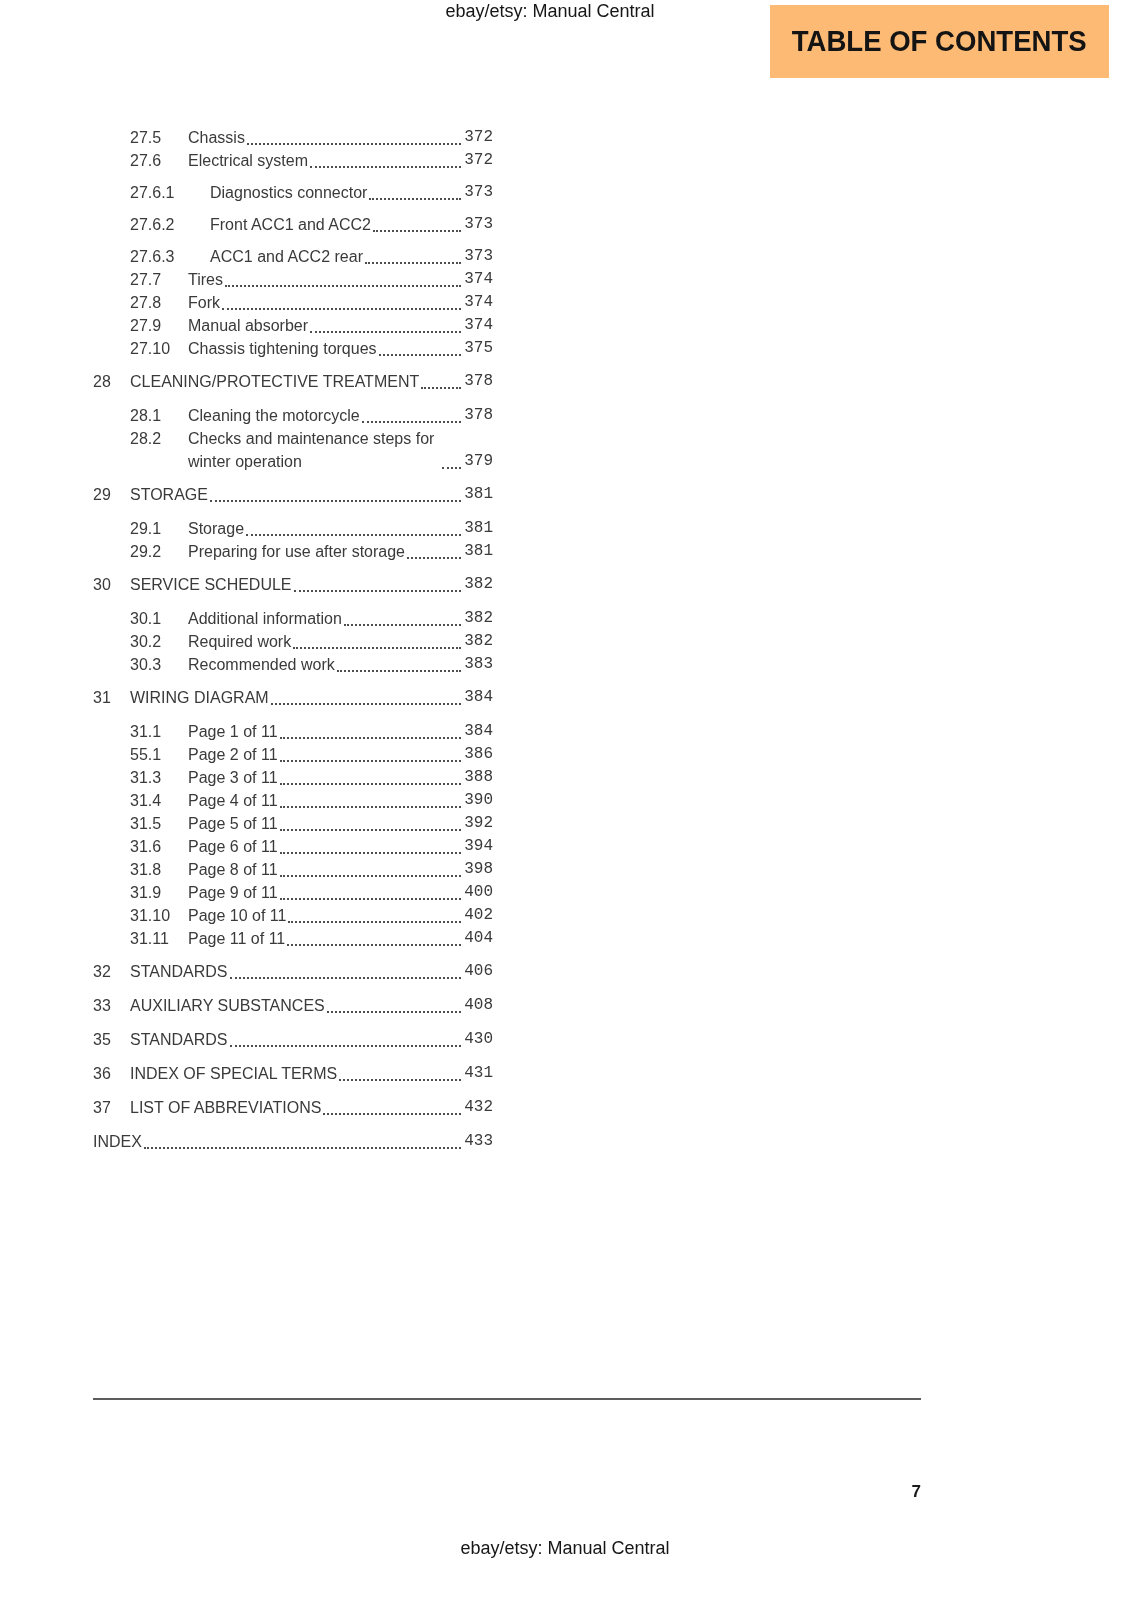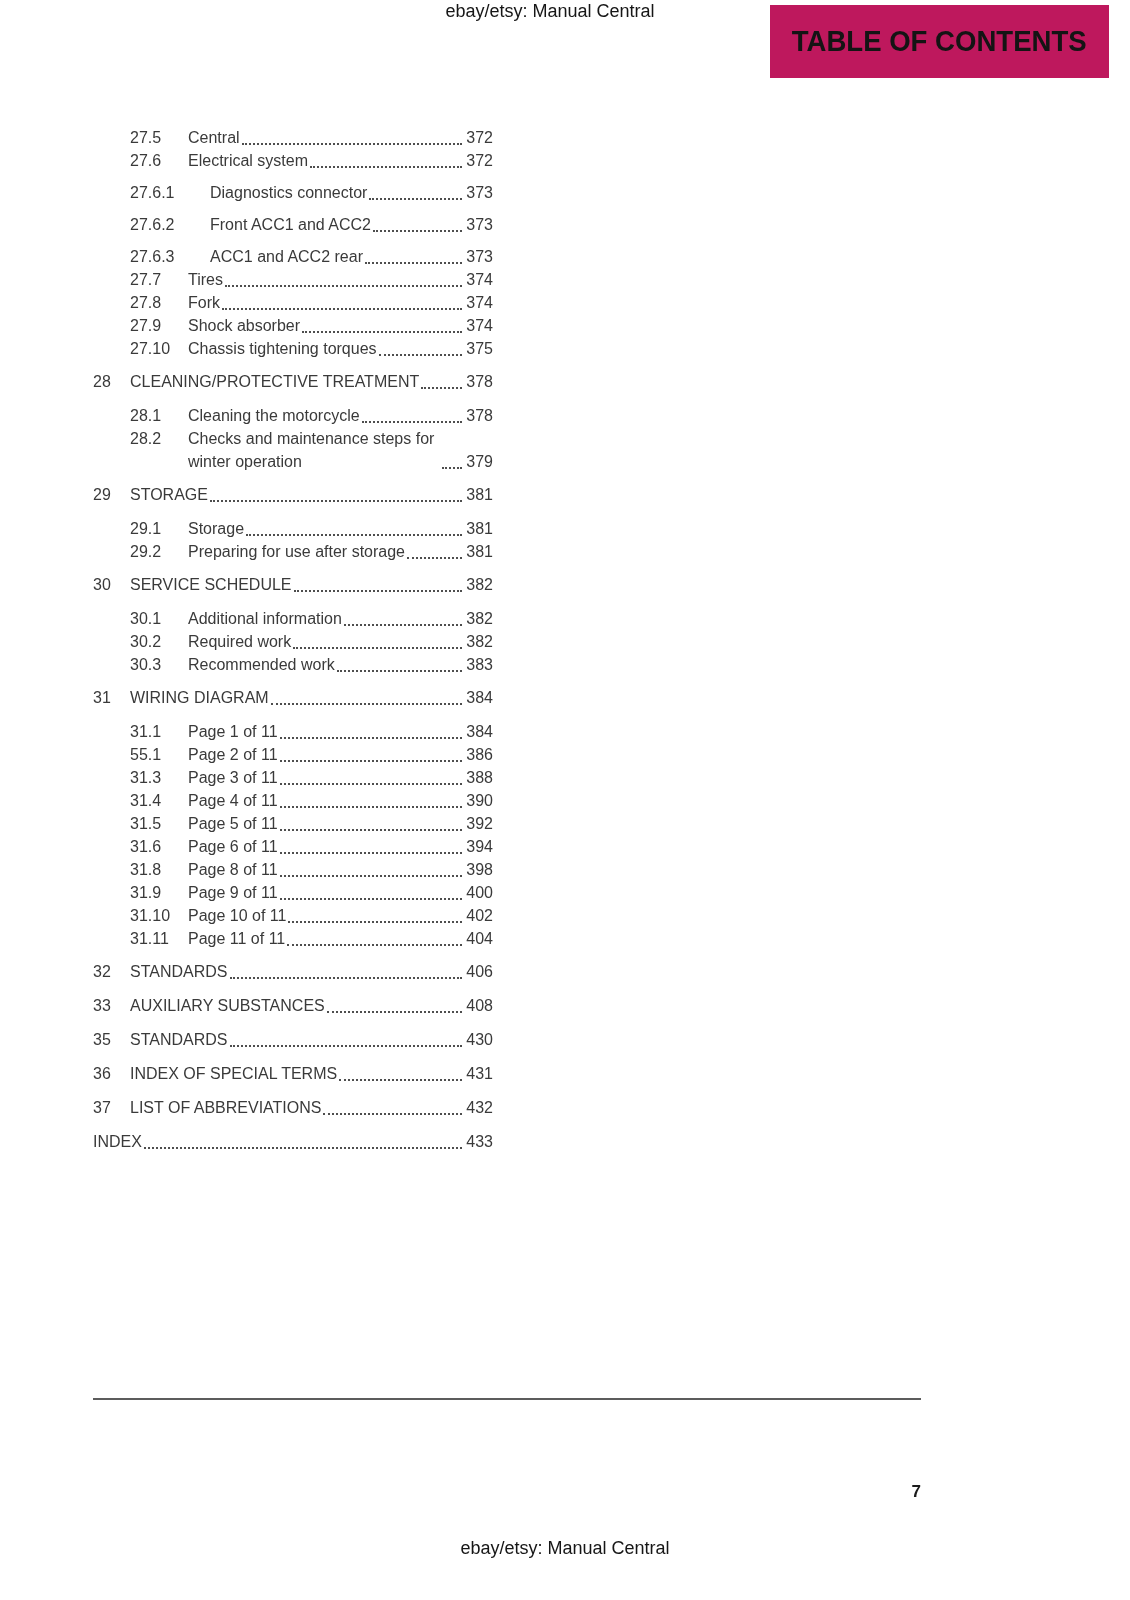--- a/index.html
+++ b/index.html
@@ -35,21 +35,21 @@
     font-size: 16px;
   }
   .toc-row { display: flex; align-items: flex-end; line-height: 23px; }
   .toc-row .toc-num { align-self: flex-start; flex: 0 0 auto; }
   .toc-row .toc-label { flex: 0 1 auto; }
   .toc-row .toc-dots {
     flex: 1 1 14px; min-width: 12px;
     border-bottom: 2px dotted #4e4e4e;
     margin: 0 3px 4px 2px;
   }
-  .toc-row .toc-page { flex: 0 0 auto; text-align: right; min-width: 28px; }
+  .toc-row .toc-page { flex: 0 0 auto; min-width: 28px; font-family: Liberation Mono, monospace; }
 
   .toc-row.level-1 { margin: 10px 0 11px 0; }
   .toc-row.level-1 .toc-num { width: 37px; }
   .toc-row.level-2, .toc-row.level-3 { padding-left: 37px; }
   .toc-row.level-2 .toc-num { width: 58px; }
   .toc-row.level-3 .toc-num { width: 80px; margin-top: 9px; }
   .toc-row.wrap .toc-label { max-width: 252px; }
 
   .footer-rule {
     position: absolute; left: 93px; top: 1398px;
@@ -64,28 +64,28 @@
     text-align: center; font-size: 18px; color: #161616;
   }
 </style>
 </head>
 <body>
 
 <div class="page">
 
   <div class="top-watermark">ebay/etsy: Manual Central</div>
 
-  <div class="title-box" style="background: #be185d;">
+  <div class="title-box" style="background: #fdba74;">
     <div class="title">TABLE OF CONTENTS</div>
   </div>
 
   <div class="toc">
       <div class="toc-row level-2">
     <span class="toc-num">27.5</span>
-    <span class="toc-label">Central</span>
+    <span class="toc-label">Chassis</span>
     <span class="toc-dots"></span>
     <span class="toc-page">372</span>
   </div>
       <div class="toc-row level-2">
     <span class="toc-num">27.6</span>
     <span class="toc-label">Electrical system</span>
     <span class="toc-dots"></span>
     <span class="toc-page">372</span>
   </div>
       <div class="toc-row level-3">
@@ -113,21 +113,21 @@
     <span class="toc-page">374</span>
   </div>
       <div class="toc-row level-2">
     <span class="toc-num">27.8</span>
     <span class="toc-label">Fork</span>
     <span class="toc-dots"></span>
     <span class="toc-page">374</span>
   </div>
       <div class="toc-row level-2">
     <span class="toc-num">27.9</span>
-    <span class="toc-label">Shock absorber</span>
+    <span class="toc-label">Manual absorber</span>
     <span class="toc-dots"></span>
     <span class="toc-page">374</span>
   </div>
       <div class="toc-row level-2">
     <span class="toc-num">27.10</span>
     <span class="toc-label">Chassis tightening torques</span>
     <span class="toc-dots"></span>
     <span class="toc-page">375</span>
   </div>
       <div class="toc-row level-1">

